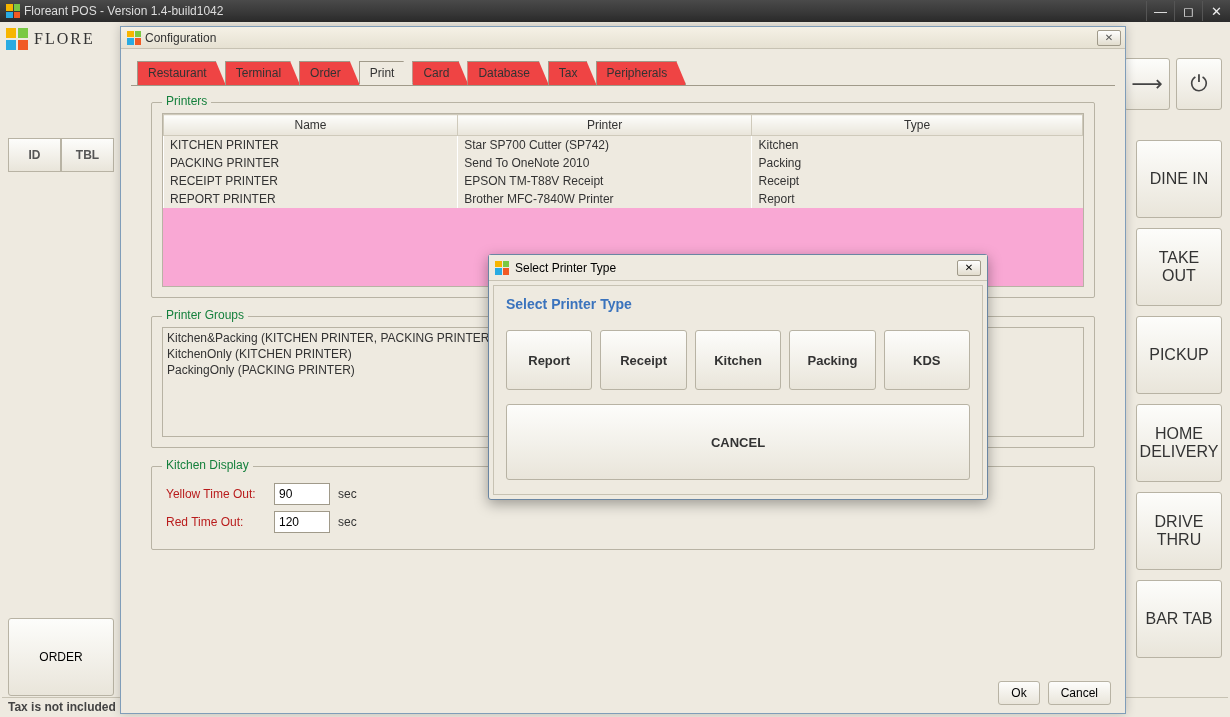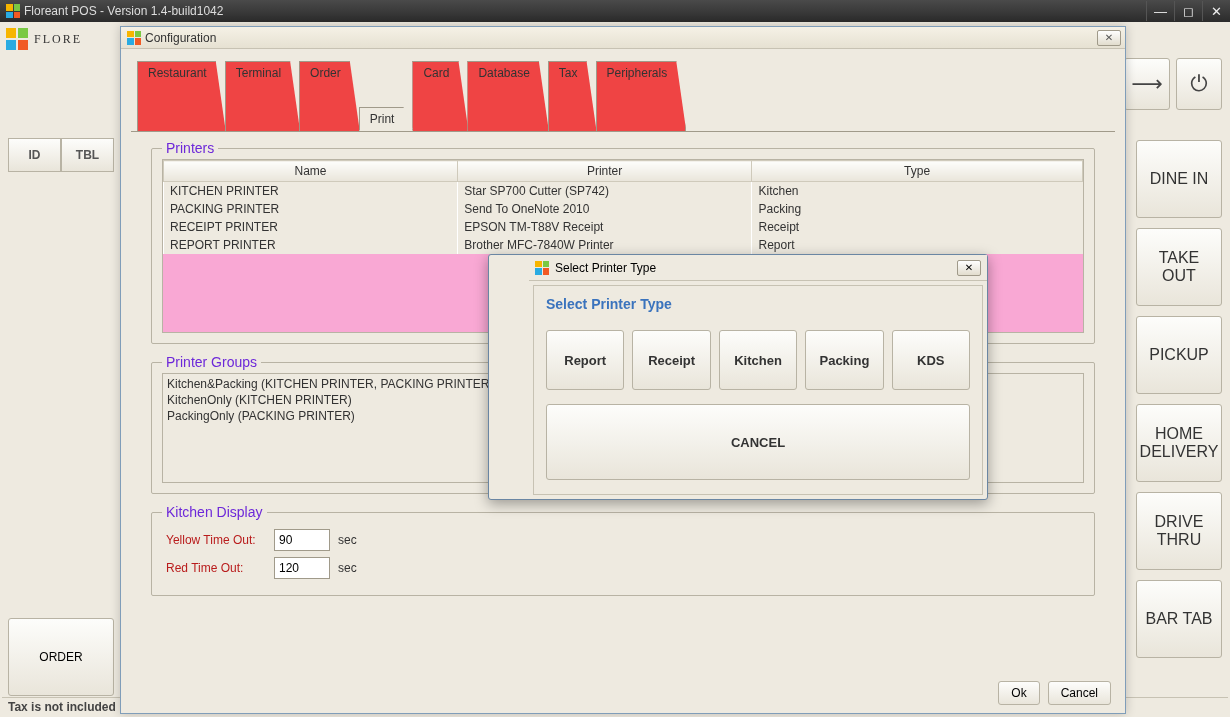--- a/index.html
+++ b/index.html
@@ -12,21 +12,21 @@
 .os-titlebar .app-icon span:nth-child(3){background:#29abe2;} .os-titlebar .app-icon span:nth-child(4){background:#f15a24;}
 .os-controls { margin-left: auto; display: flex; }
 .os-controls div { width: 28px; height: 20px; display: flex; align-items: center; justify-content: center; color: #eee; border-left: 1px solid #555; font-size: 13px; }
 
 
 .app-body { position: relative; width: 1230px; height: 695px; background: #eeeae0; }
 .brand { position: absolute; left: 6px; top: 6px; display: flex; align-items: center; }
 .brand .app-icon { width: 22px; height: 22px; margin-right: 6px; display: inline-grid; grid-template:1fr 1fr/1fr 1fr; gap:2px; }
 .brand .app-icon span:nth-child(1){background:#f7b500;} .brand .app-icon span:nth-child(2){background:#7ac943;}
 .brand .app-icon span:nth-child(3){background:#29abe2;} .brand .app-icon span:nth-child(4){background:#f15a24;}
-.brand-text { font-size: 12px; letter-spacing: 2px; color:#333; font-family: Georgia, serif; }
+.brand-text { font-size: 16px; letter-spacing: 2px; color:#333; font-family: Georgia, serif; }
 
 .top-right-btns { position: absolute; right: 8px; top: 36px; display: flex; gap: 6px; }
 .btn { background: linear-gradient(#fdfdfb,#e9e5da); border: 1px solid #b8b3a4; border-radius: 3px; display: flex; align-items: center; justify-content: center; }
 .sq-btn { width: 46px; height: 52px; font-size: 22px; color:#444; }
 
 .side-buttons { position: absolute; right: 8px; top: 118px; display: flex; flex-direction: column; gap: 10px; }
 .side-buttons .btn { width: 86px; height: 78px; font-size: 16px; color: #333; text-align: center; padding: 4px; }
 
 .main-table-panel { position: absolute; left: 8px; top: 116px; width: 106px; }
 .main-table-panel .hdr { display:flex; }
@@ -37,46 +37,46 @@
 
 .config-win { position:absolute; left:120px; top:4px; width:1006px; height:688px; background:#eeeae0; border:1px solid #7f9db9; box-shadow:0 0 10px rgba(0,0,0,.2); }
 .win-title { height:22px; background:linear-gradient(#f5f1e6,#e6e1d2); border-bottom:1px solid #c7c2b3; display:flex; align-items:center; padding-left:6px; color:#333; }
 .win-title .app-icon { width:14px; height:14px; margin-right:4px; display:inline-grid; grid-template:1fr 1fr/1fr 1fr; gap:1px; }
 .win-title .app-icon span:nth-child(1){background:#f7b500;} .win-title .app-icon span:nth-child(2){background:#7ac943;}
 .win-title .app-icon span:nth-child(3){background:#29abe2;} .win-title .app-icon span:nth-child(4){background:#f15a24;}
 .win-close { margin-left:auto; margin-right:4px; width:24px; height:16px; border:1px solid #a09a8a; border-radius:2px; background:linear-gradient(#fefefe,#e2ddce); display:flex; align-items:center; justify-content:center; font-size:10px; color:#555; }
 
 .tabs { display:flex; margin:12px 0 0 16px; }
 .tab { padding:4px 10px; border:1px solid #a09a8a; border-bottom:none; background:#ef4444; margin-right:-1px; color:#333; position:relative; clip-path: polygon(0 0, calc(100% - 10px) 0, 100% 100%, 0 100%); padding-right:18px; }
-.tab.active { background:#eeeae0; z-index:2; border-bottom:1px solid #eeeae0;margin-top:46px; }
+.tab.active { background:#eeeae0; z-index:2; border-bottom:1px solid #eeeae0; }
 .tab-content { margin:0 10px 0 10px; border-top:1px solid #a09a8a; padding:16px 20px; height:580px; position:relative; }
 
 fieldset { border:1px solid #b8b3a4; border-radius:2px; margin-bottom:18px; padding:10px; position:relative; }
-fieldset > .legend { position:absolute; top:-9px; left:10px; background:#eeeae0; padding:0 4px; color:#6d28d9; font-weight:normal; font-size:14px; }
+fieldset > .legend { position:absolute; top:-9px; left:10px; background:#eeeae0; padding:0 4px; color:#15803d; font-weight:normal; font-size:12px; }
 
 .printer-table { width:100%; border:1px solid #b8b3a4; background:#f9a8d4; border-collapse:collapse; }
 .printer-table th { background:linear-gradient(#fdfdfb,#e9e5da); border:1px solid #cfcabb; font-weight:normal; padding:3px 6px; color:#333; }
 .printer-table td { border-left:1px solid #fff; padding:2px 6px; color:#333; background:#eeeae0; }
 .printer-table tbody { display:block; height:150px; overflow:hidden; }
 .printer-table thead, .printer-table tbody tr { display:table; width:100%; table-layout:fixed; }
 .printer-table .col-name{width:32%;} .printer-table .col-printer{width:32%;} .printer-table .col-type{width:36%;}
 
 .group-list { width:100%; height:110px; border:1px solid #b8b3a4; background:#eeeae0; padding:2px 4px; color:#333; }
 .group-list div { padding:1px 0; }
 
 .kd-row { display:flex; align-items:center; margin:6px 4px; gap:8px; }
 .kd-row label { width:100px; color:#b91c1c; }
 .kd-row input { width:56px; height:22px; border:1px solid #a09a8a; padding:2px 4px; background:#fff; }
 .kd-row span.unit { color:#333; }
 
 .config-footer { position:absolute; right:14px; bottom:8px; display:flex; gap:8px; }
 .config-footer .btn { padding:4px 12px; height:24px; }
 
 
-.dialog { position:absolute; left:488px; top:232px; width:500px; background:#eeeae0; border:1px solid #6a86a3; border-radius:3px; box-shadow:0 4px 14px rgba(0,0,0,.35); z-index:50;padding-left:40px; }
+.dialog { position:absolute; left:488px; top:232px; width:500px; background:#eeeae0; border:1px solid #6a86a3; border-radius:3px; box-shadow:0 4px 14px rgba(0,0,0,.35); z-index:50; }
 .dialog .inner { margin:4px; border:1px solid #c7c2b3; }
 .dlg-title { height:26px; display:flex; align-items:center; padding-left:6px; border-bottom:1px solid #c7c2b3; background:#eeeae0; }
 .dlg-title .app-icon { width:14px; height:14px; margin-right:6px; display:inline-grid; grid-template:1fr 1fr/1fr 1fr; gap:1px; }
 .dlg-title .app-icon span:nth-child(1){background:#f7b500;} .dlg-title .app-icon span:nth-child(2){background:#7ac943;}
 .dlg-title .app-icon span:nth-child(3){background:#29abe2;} .dlg-title .app-icon span:nth-child(4){background:#f15a24;}
 .dlg-close { margin-left:auto; margin-right:6px; width:24px; height:16px; border:1px solid #a09a8a; border-radius:2px; background:linear-gradient(#fefefe,#e2ddce); display:flex; align-items:center; justify-content:center; font-size:10px; }
 .dlg-body { padding:10px 12px 14px 12px; }
 .dlg-heading { color:#3a73bd; font-size:14px; font-weight:bold; margin-bottom:18px; }
 .type-row { display:flex; gap:8px; margin-bottom:14px; }
 .type-row .btn { flex:1; height:60px; font-weight:bold; color:#333; font-size:13px; }

